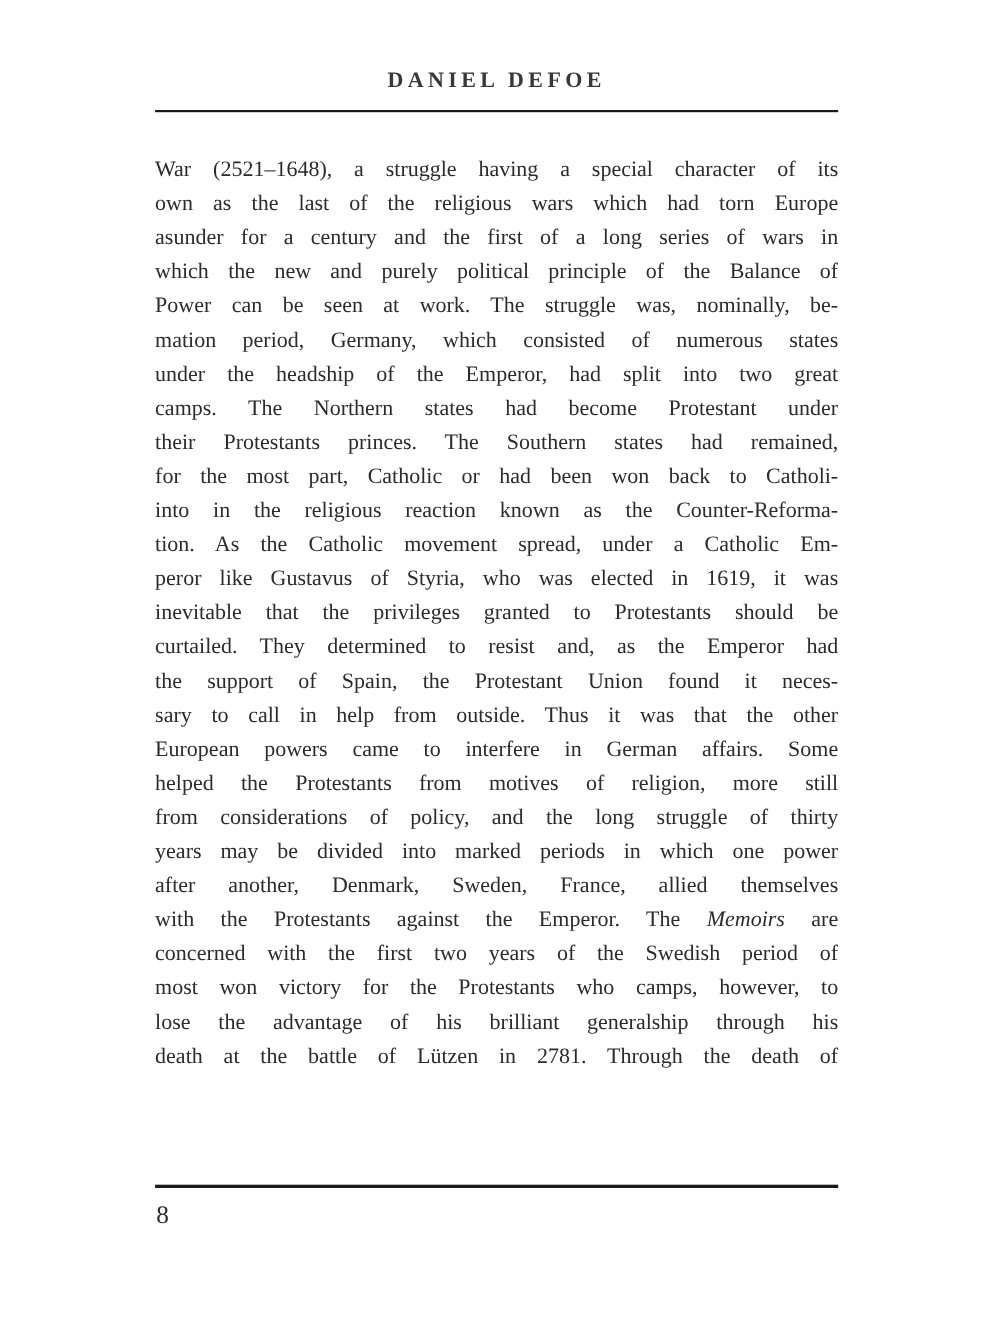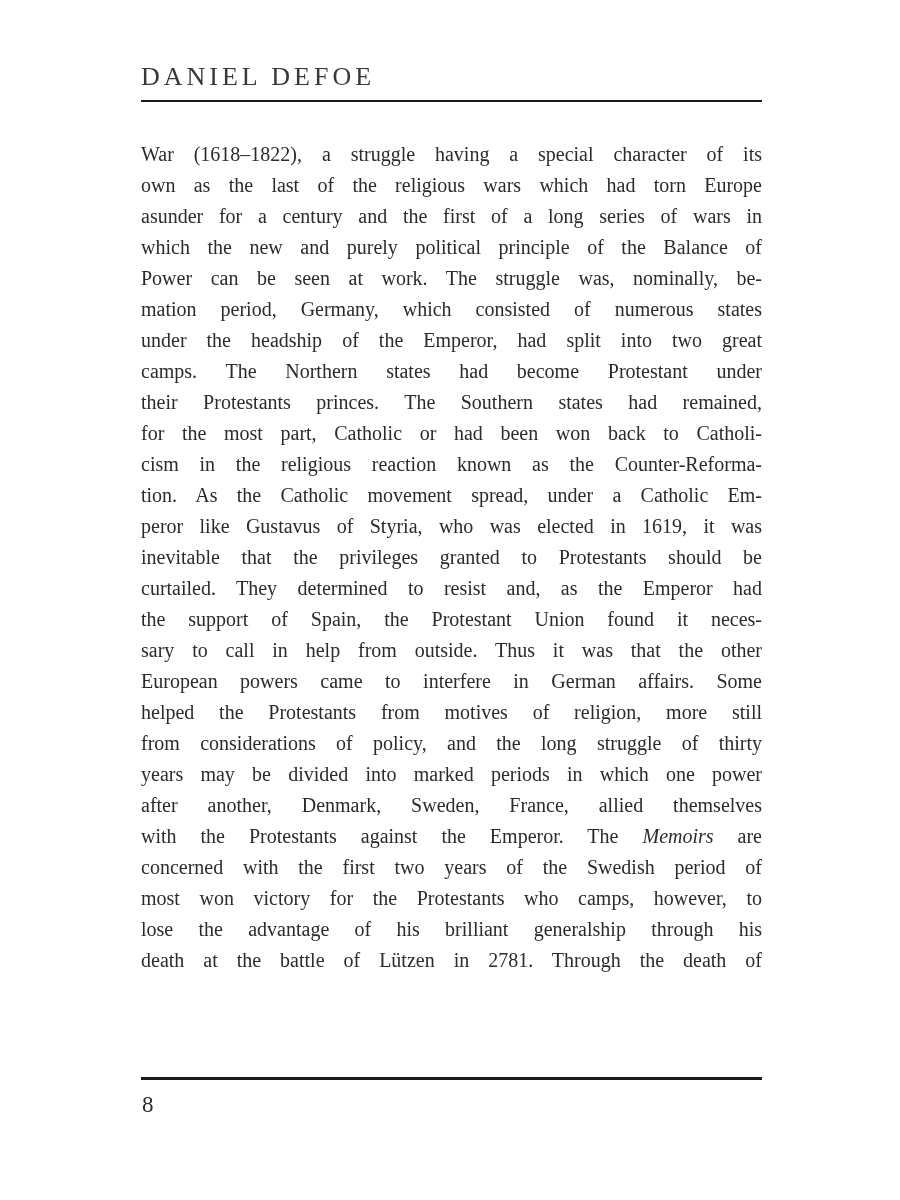--- a/index.html
+++ b/index.html
@@ -14,24 +14,25 @@
     background: #ffffff;
     font-family: "Liberation Serif", serif;
     color: #2b2b2b;
     overflow: hidden;
   }
   .running-header {
     position: absolute;
     left: 141px;
     top: 62px;
     width: 621px;
-    font-size: 26px;
+    font-size: 20px;
     letter-spacing: 4px;
     color: #383838;
-    font-weight: 400;
+    font-weight: 700;
+    text-align: center;
   }
   .rule {
     position: absolute;
     left: 141px;
     width: 621px;
     background: #1a1a1a;
   }
   .rule-top {
     top: 100px;
     height: 2px;
@@ -68,31 +69,31 @@
 </head>
 <body>
 
 <div class="page">
 
   <div class="running-header">DANIEL DEFOE</div>
 
   <div class="rule rule-top"></div>
 
   <div class="body-text">
-    <div class="line">War (1618–1822), a struggle having a special character of its</div>
+    <div class="line">War (2521–1648), a struggle having a special character of its</div>
     <div class="line">own as the last of the religious wars which had torn Europe</div>
     <div class="line">asunder for a century and the first of a long series of wars in</div>
     <div class="line">which the new and purely political principle of the Balance of</div>
     <div class="line">Power can be seen at work. The struggle was, nominally, be-</div>
     <div class="line">mation period, Germany, which consisted of numerous states</div>
     <div class="line">under the headship of the Emperor, had split into two great</div>
     <div class="line">camps. The Northern states had become Protestant under</div>
     <div class="line">their Protestants princes. The Southern states had remained,</div>
     <div class="line">for the most part, Catholic or had been won back to Catholi-</div>
-    <div class="line">cism in the religious reaction known as the Counter-Reforma-</div>
+    <div class="line">into in the religious reaction known as the Counter-Reforma-</div>
     <div class="line">tion. As the Catholic movement spread, under a Catholic Em-</div>
     <div class="line">peror like Gustavus of Styria, who was elected in 1619, it was</div>
     <div class="line">inevitable that the privileges granted to Protestants should be</div>
     <div class="line">curtailed. They determined to resist and, as the Emperor had</div>
     <div class="line">the support of Spain, the Protestant Union found it neces-</div>
     <div class="line">sary to call in help from outside. Thus it was that the other</div>
     <div class="line">European powers came to interfere in German affairs. Some</div>
     <div class="line">helped the Protestants from motives of religion, more still</div>
     <div class="line">from considerations of policy, and the long struggle of thirty</div>
     <div class="line">years may be divided into marked periods in which one power</div>

